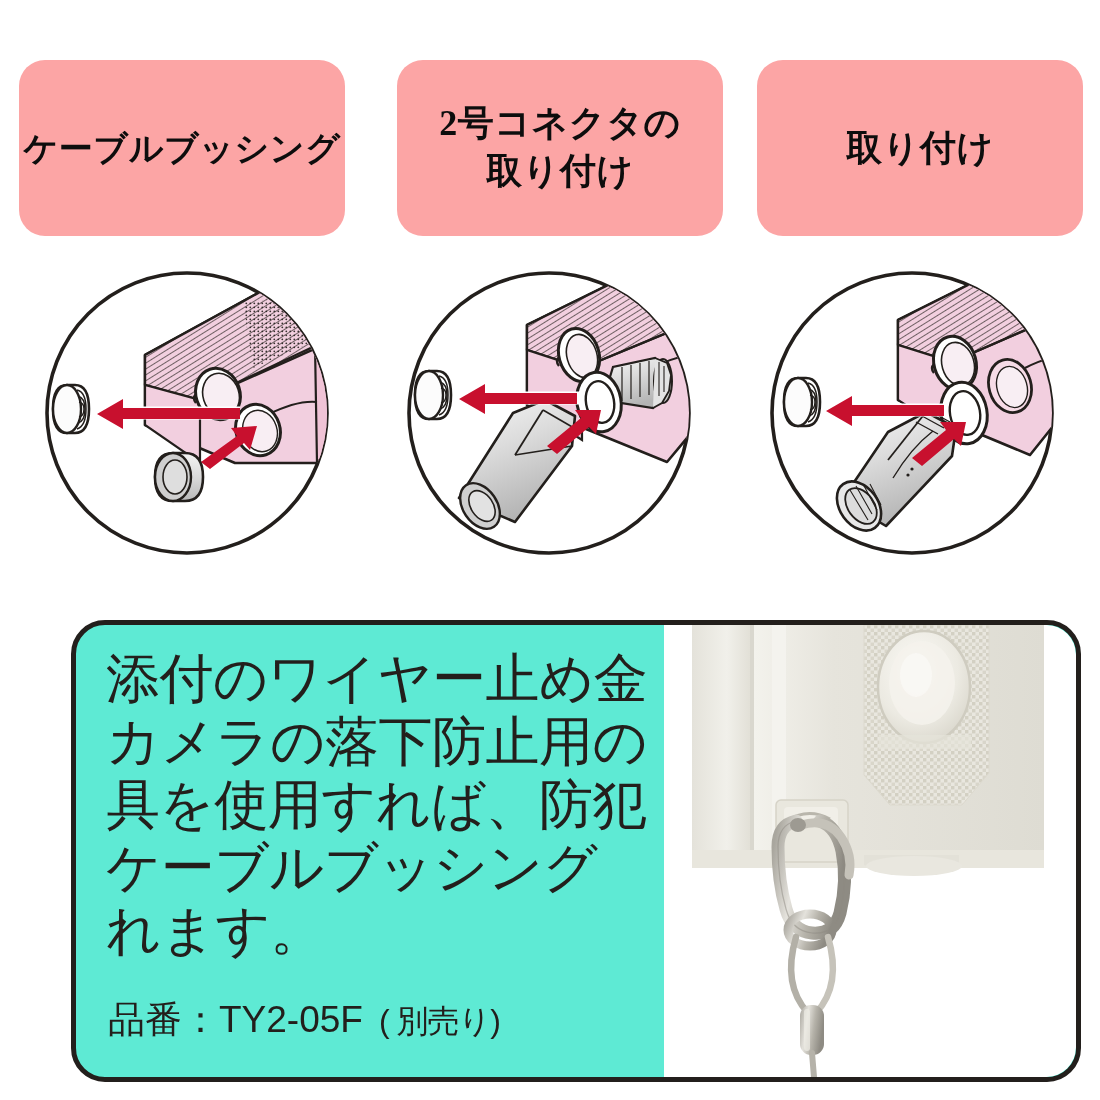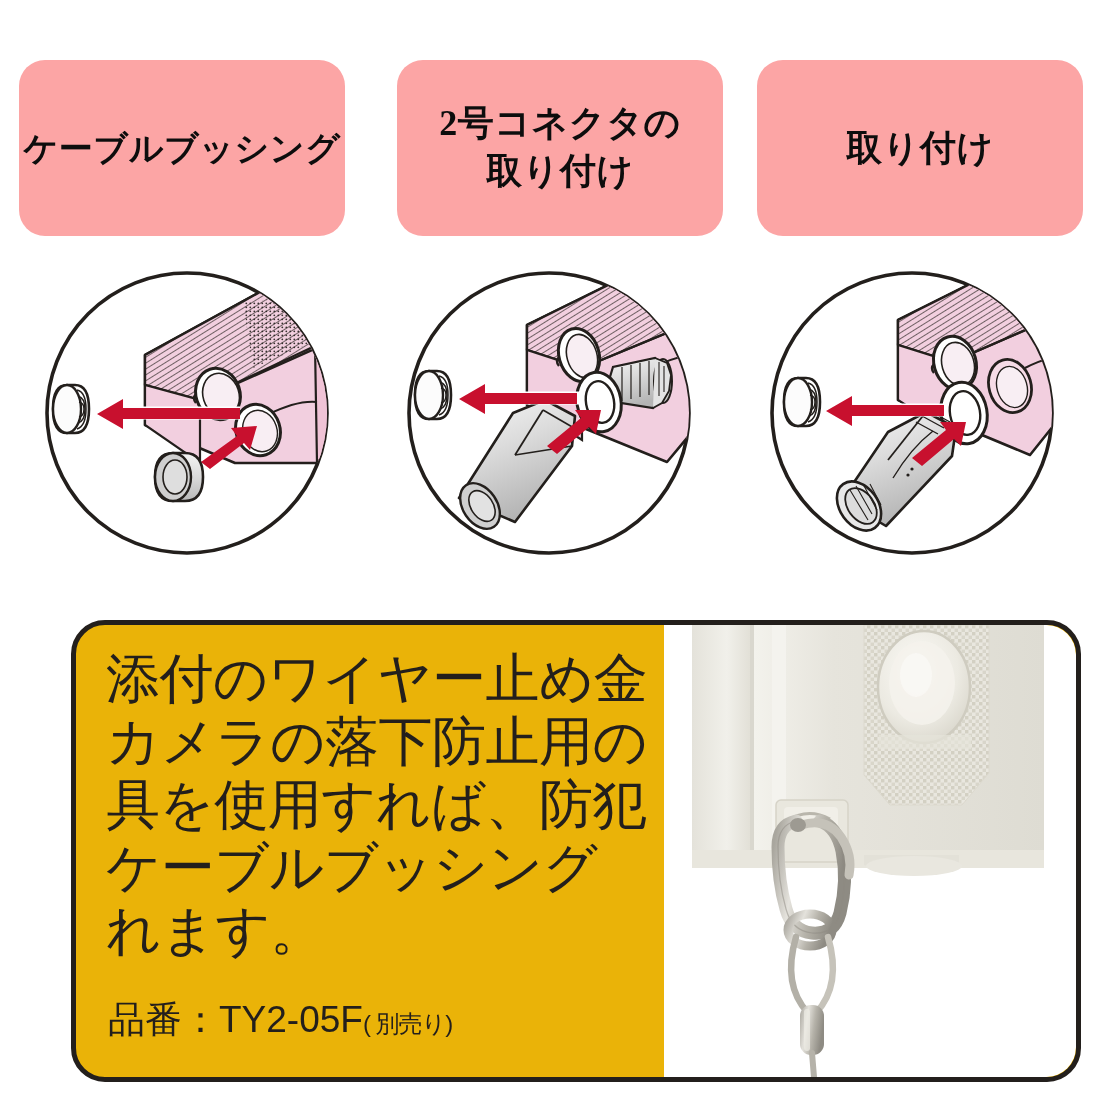--- a/index.html
+++ b/index.html
@@ -72,21 +72,21 @@
   
   .info-panel {
     position: absolute;
     left: 71px;
     top: 620px;
     width: 1010px;
     height: 462px;
     border: 5px solid #231f1c;
     border-radius: 34px;
     box-sizing: border-box;
-    background: #eab308;
+    background: #5eead4;
     overflow: hidden;
   }
   .info-text {
     position: absolute;
     left: 30px;
     top: 22px;
     width: 600px;
   }
   .info-line {
     color: #231f1c;
@@ -99,22 +99,23 @@
   .info-model {
     position: absolute;
     left: 32px;
     top: 370px;
     color: #231f1c;
     font-size: 37px;
     letter-spacing: 0px;
     white-space: nowrap;
   }
   .info-model .paren {
-    font-size: 24px;
+    font-size: 32px;
     letter-spacing: -1px;
+    margin-left: 16px;
   }
 
   .photo-area {
     position: absolute;
     right: 0;
     top: 0;
     width: 412px;
     height: 452px;
   }
   .photo-area svg { display:block; width: 100%; height: 100%; }

